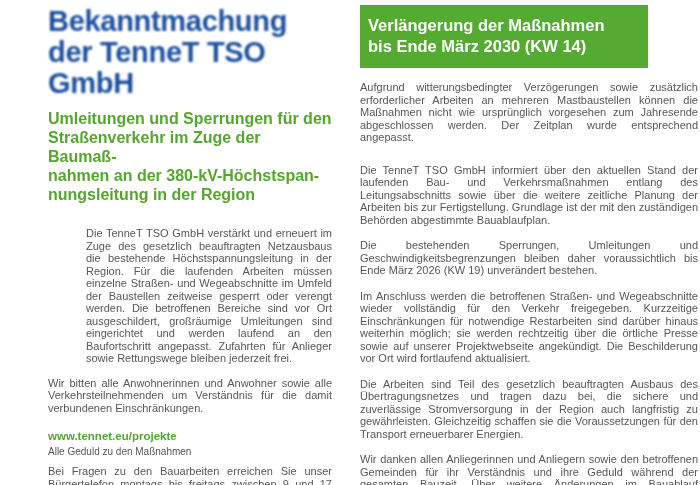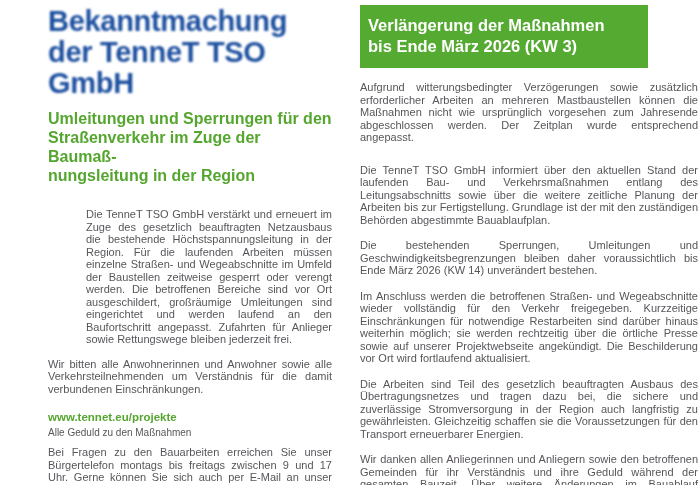--- a/index.html
+++ b/index.html
@@ -110,41 +110,42 @@
   <div class="col-left">
     <h1 class="doc-title">
       <div>Bekanntmachung</div>
       <div>der TenneT TSO</div>
       <div>GmbH</div>
     </h1>
 
     <h2 class="doc-subtitle">
       <div>Umleitungen und Sperrungen für den</div>
       <div>Straßenverkehr im Zuge der Baumaß-</div>
+      <div>nahmen an der 380-kV-Höchstspan-</div>
       <div>nungsleitung in der Region</div>
     </h2>
 
     <p class="body-par first">Die TenneT TSO GmbH verstärkt und erneuert im Zuge des gesetzlich beauftragten Netzausbaus die bestehende Höchstspannungsleitung in der Region. Für die laufenden Arbeiten müssen einzelne Straßen- und Wegeabschnitte im Umfeld der Baustellen zeitweise gesperrt oder verengt werden. Die betroffenen Bereiche sind vor Ort ausgeschildert, großräumige Umleitungen sind eingerichtet und werden laufend an den Baufortschritt angepasst. Zufahrten für Anlieger sowie Rettungswege bleiben jederzeit frei.</p>
     <p class="body-par">Wir bitten alle Anwohnerinnen und Anwohner sowie alle Verkehrsteilnehmenden um Verständnis für die damit verbundenen Einschränkungen.</p>
 
     <div class="link-block">
       <a href="#" class="green-link">www.tennet.eu/projekte</a>
       <p class="link-caption">Alle Geduld zu den Maßnahmen</p>
     </div>
 
     <p class="body-par footer">Bei Fragen zu den Bauarbeiten erreichen Sie unser Bürgertelefon montags bis freitags zwischen 9 und 17 Uhr. Gerne können Sie sich auch per E-Mail an unser Projektteam wenden. Wir melden uns schnellstmöglich bei Ihnen zurück.</p>
   </div>
 
   <div class="col-right">
     <div class="banner">
       <div class="banner-line">Verlängerung der Maßnahmen</div>
-      <div class="banner-line">bis Ende März 2026 (KW 3)</div>
+      <div class="banner-line">bis Ende März 2030 (KW 14)</div>
     </div>
 
     <p class="body-par">Aufgrund witterungsbedingter Verzögerungen sowie zusätzlich erforderlicher Arbeiten an mehreren Mastbaustellen können die Maßnahmen nicht wie ursprünglich vorgesehen zum Jahresende abgeschlossen werden. Der Zeitplan wurde entsprechend angepasst.</p>
     <p class="body-par first">Die TenneT TSO GmbH informiert über den aktuellen Stand der laufenden Bau- und Verkehrsmaßnahmen entlang des Leitungsabschnitts sowie über die weitere zeitliche Planung der Arbeiten bis zur Fertigstellung. Grundlage ist der mit den zuständigen Behörden abgestimmte Bauablaufplan.</p>
-    <p class="body-par">Die bestehenden Sperrungen, Umleitungen und Geschwindigkeitsbegrenzungen bleiben daher voraussichtlich bis Ende März 2026 (KW 14) unverändert bestehen.</p>
+    <p class="body-par">Die bestehenden Sperrungen, Umleitungen und Geschwindigkeitsbegrenzungen bleiben daher voraussichtlich bis Ende März 2026 (KW 19) unverändert bestehen.</p>
     <p class="body-par">Im Anschluss werden die betroffenen Straßen- und Wegeabschnitte wieder vollständig für den Verkehr freigegeben. Kurzzeitige Einschränkungen für notwendige Restarbeiten sind darüber hinaus weiterhin möglich; sie werden rechtzeitig über die örtliche Presse sowie auf unserer Projektwebseite angekündigt. Die Beschilderung vor Ort wird fortlaufend aktualisiert.</p>
     <p class="body-par">Die Arbeiten sind Teil des gesetzlich beauftragten Ausbaus des Übertragungsnetzes und tragen dazu bei, die sichere und zuverlässige Stromversorgung in der Region auch langfristig zu gewährleisten. Gleichzeitig schaffen sie die Voraussetzungen für den Transport erneuerbarer Energien.</p>
     <p class="body-par">Wir danken allen Anliegerinnen und Anliegern sowie den betroffenen Gemeinden für ihr Verständnis und ihre Geduld während der gesamten Bauzeit. Über weitere Änderungen im Bauablauf informieren wir Sie selbstverständlich rechtzeitig.</p>
   </div>
 
 </div>
 
 </body></html>

